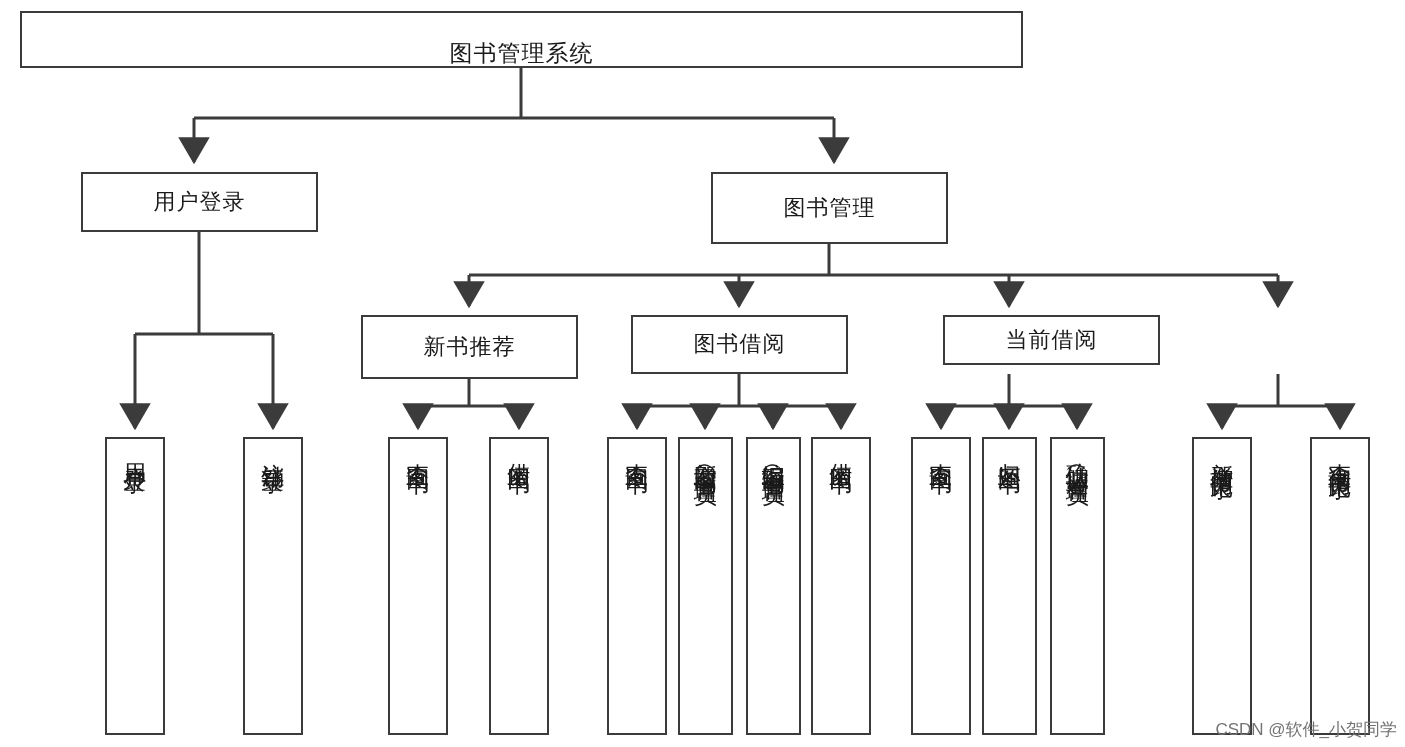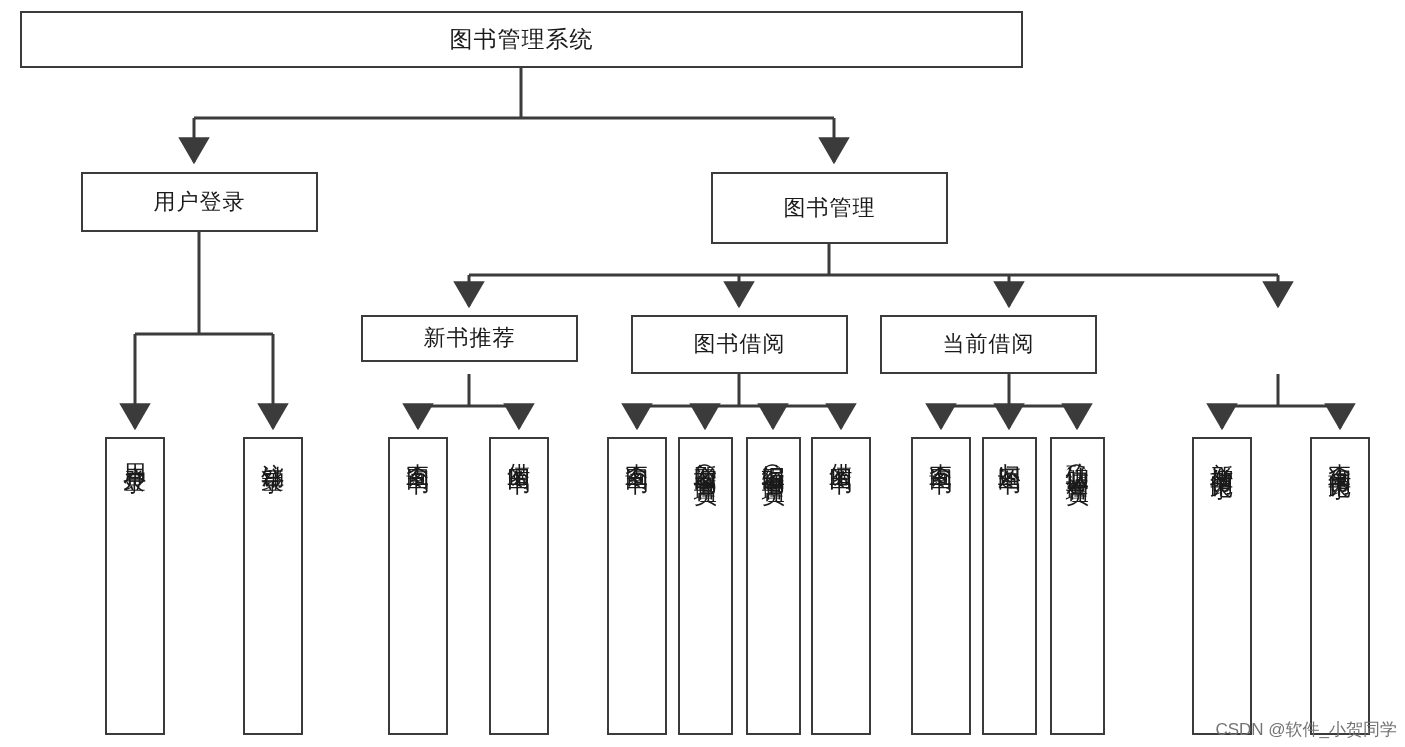--- a/index.html
+++ b/index.html
@@ -103,38 +103,38 @@
       <path d="M1009,406 L1009,428" marker-end="url(#arrow)"></path>
       <path d="M1077,406 L1077,428" marker-end="url(#arrow)"></path>
 
       <path d="M1278,374 L1278,406"></path>
       <path d="M1222,406 L1340,406"></path>
       <path d="M1222,406 L1222,428" marker-end="url(#arrow)"></path>
       <path d="M1340,406 L1340,428" marker-end="url(#arrow)"></path>
     </g>
   </svg>
 
-  <div class="node h title" style="left:20px; top:11px; width:1003px; height:57px;">
+  <div class="node h title" style="left:20px; top:11px; width:1003px; height:57px;align-items:flex-end;">
     <span class="lbl">图书管理系统</span>
   </div>
 
   <div class="node h" style="left:81px; top:172px; width:237px; height:60px;">
     <span class="lbl">用户登录</span>
   </div>
   <div class="node h" style="left:711px; top:172px; width:237px; height:72px;">
     <span class="lbl">图书管理</span>
   </div>
 
-  <div class="node h" style="left:361px; top:315px; width:217px; height:47px;">
+  <div class="node h" style="left:361px; top:315px; width:217px; height:64px;">
     <span class="lbl">新书推荐</span>
   </div>
   <div class="node h" style="left:631px; top:315px; width:217px; height:59px;">
     <span class="lbl">图书借阅</span>
   </div>
-  <div class="node h" style="left:880px; top:315px; width:217px; height:59px;">
+  <div class="node h" style="left:943px; top:315px; width:217px; height:50px;">
     <span class="lbl">当前借阅</span>
   </div>
 
   <div class="node v" style="left:105px; top:437px; width:60px; height:298px;">
     <span class="lbl">用户登录</span>
   </div>
   <div class="node v" style="left:243px; top:437px; width:60px; height:298px;">
     <span class="lbl">注销登录</span>
   </div>
 

